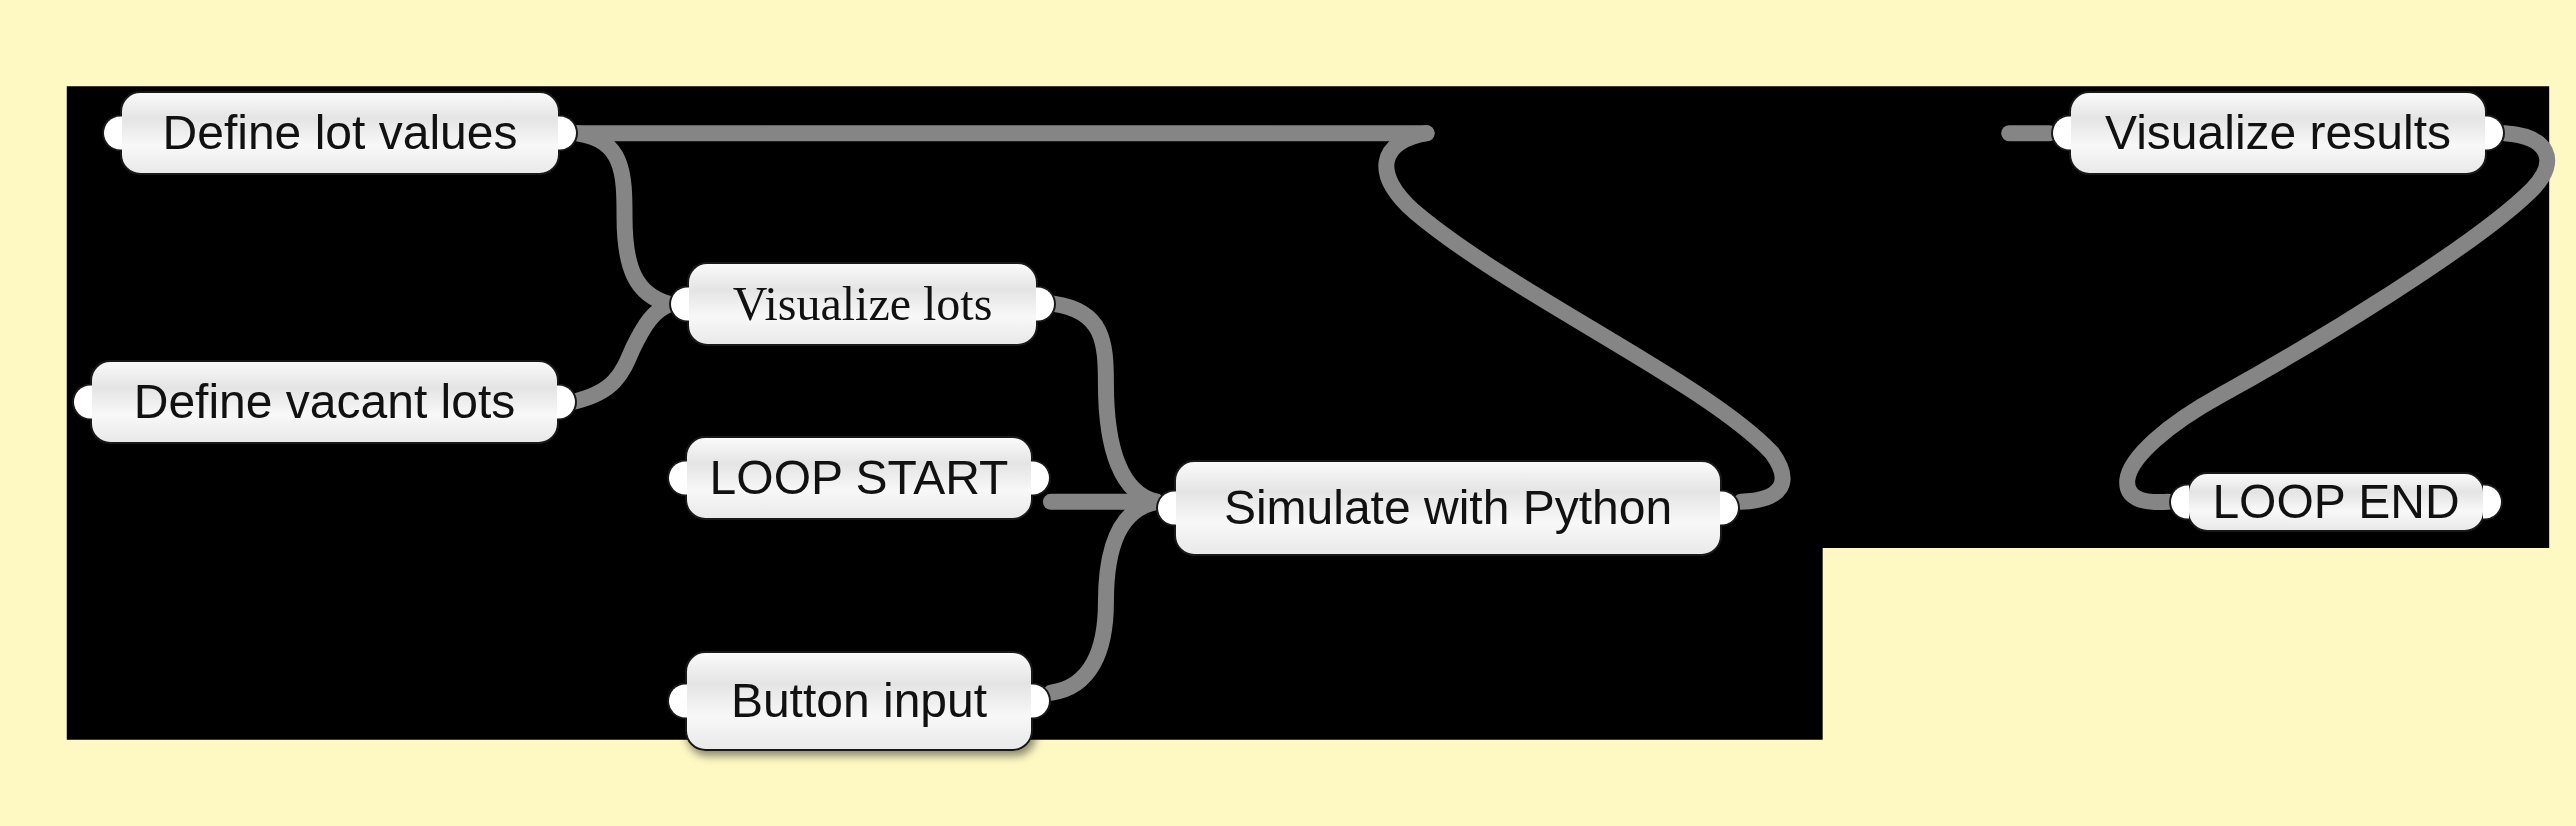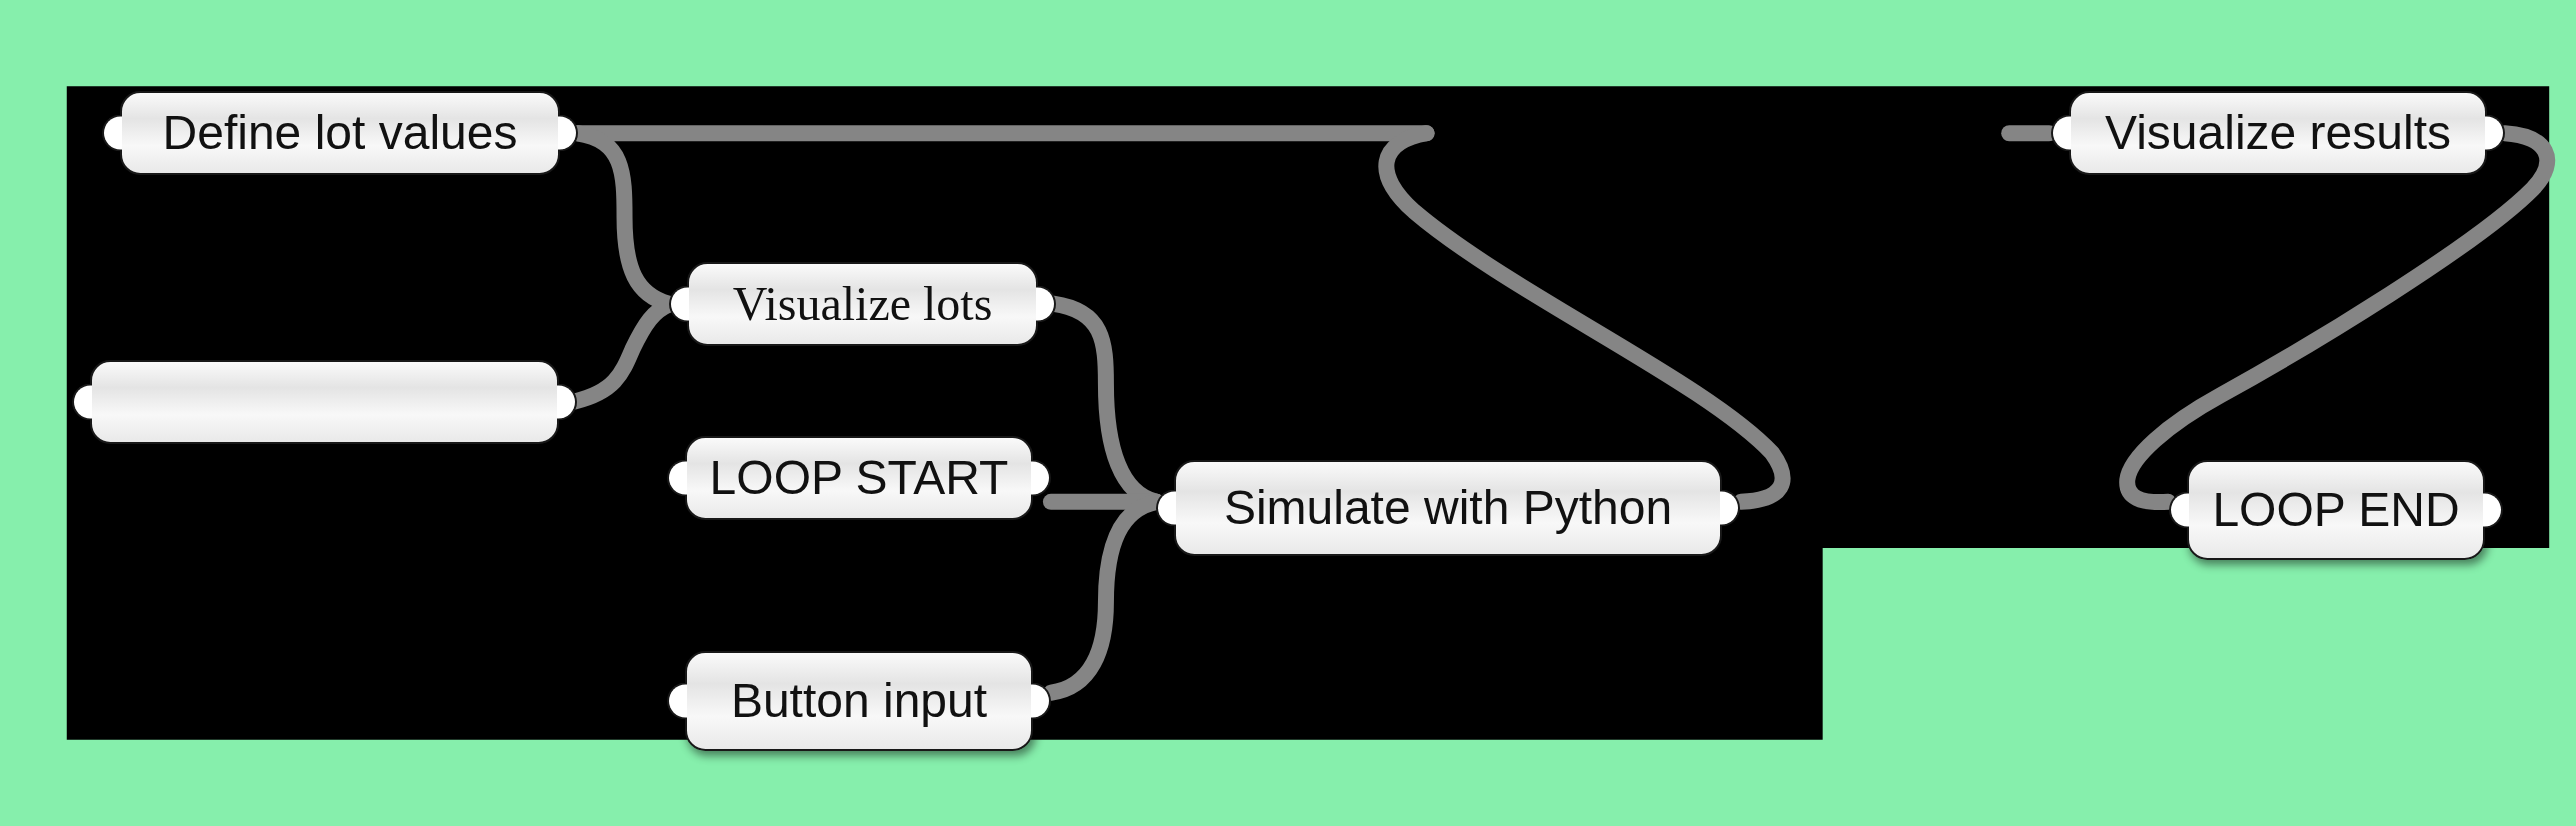--- a/index.html
+++ b/index.html
@@ -1,20 +1,20 @@
 <!DOCTYPE html>
 <html style="font-size:14px"><head>
 <meta charset="utf-8">
 <style>
   html, body { margin: 0; padding: 0; background: #ffffff; }
   .canvas {
     position: relative;
     width: 2576px;
     height: 826px;
-    background: #86efac;
+    background: #fef9c3;
     font-family: "Liberation Sans", sans-serif;
     overflow: hidden;
   }
   .layer {
     position: absolute;
     left: 0; top: 0;
     width: 2576px;
     height: 826px;
   }
   .node {
@@ -77,20 +77,21 @@
         <span class="label">Define lot values</span>
         <span class="port port-right"></span>
       </div>
       <div class="node" style="left: 687px; top: 262px; width: 351px; height: 84px; font-family: Liberation Serif, serif;">
         <span class="port port-left"></span>
         <span class="label">Visualize lots</span>
         <span class="port port-right"></span>
       </div>
       <div class="node" style="left: 90px; top: 360px; width: 469px; height: 84px;">
         <span class="port port-left"></span>
+        <span class="label">Define vacant lots</span>
         <span class="port port-right"></span>
       </div>
       <div class="node" style="left: 685px; top: 436px; width: 348px; height: 84px;">
         <span class="port port-left"></span>
         <span class="label">LOOP START</span>
         <span class="port port-right"></span>
       </div>
       <div class="node" style="left: 685px; top: 651px; width: 348px; height: 100px;">
         <span class="port port-left"></span>
         <span class="label">Button input</span>
@@ -99,21 +100,21 @@
       <div class="node" style="left: 1174px; top: 460px; width: 548px; height: 96px; justify-content: center;">
         <span class="port port-left"></span>
         <span class="label">Simulate with Python</span>
         <span class="port port-right"></span>
       </div>
       <div class="node" style="left: 2069px; top: 91px; width: 418px; height: 84px;">
         <span class="port port-left"></span>
         <span class="label">Visualize results</span>
         <span class="port port-right"></span>
       </div>
-      <div class="node" style="left: 2187px; top: 460px; width: 298px; height: 100px;">
+      <div class="node" style="left: 2187px; top: 472px; width: 298px; height: 60px;">
         <span class="port port-left"></span>
         <span class="label">LOOP END</span>
         <span class="port port-right"></span>
       </div>
     </div>
 
 </div>
 
 
 </body></html>

